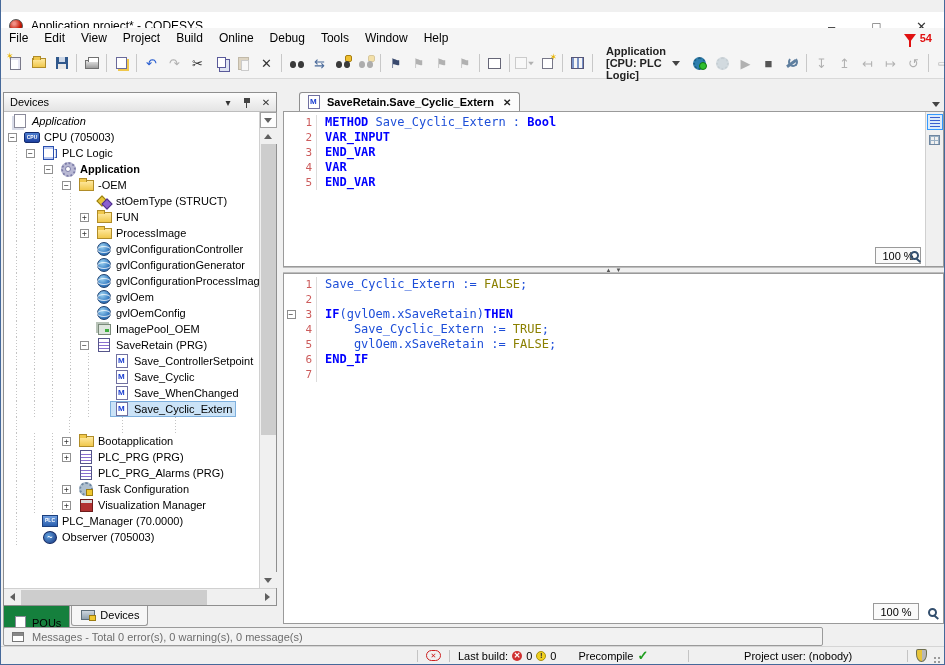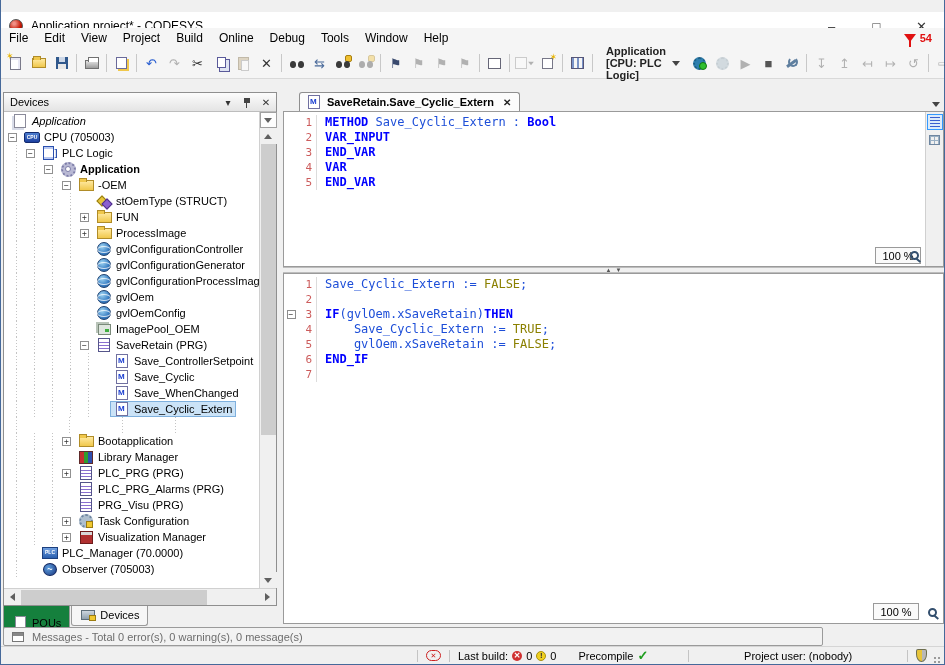--- a/index.html
+++ b/index.html
@@ -623,56 +623,36 @@
             </span>
             <span class="rowc">
               <span class="ti ti-folder"></span>
               <span class="lbl">Bootapplication</span>
             </span>
           </div>
           <div class="trow" style="padding-left: 4px;">
             <span class="cell"></span>
             <span class="cell"></span>
             <span class="cell"></span>
-            <span class="expc"></span>
-            <span class="rowc">
-              <span class="ti ti-library"></span>
-              <span class="lbl">Library Manager</span>
-            </span>
-          </div>
-          <div class="trow" style="padding-left: 4px;">
-            <span class="cell"></span>
-            <span class="cell"></span>
-            <span class="cell"></span>
             <span class="expc">
               <span class="exp">+</span>
             </span>
             <span class="rowc">
               <span class="ti ti-prg"></span>
               <span class="lbl">PLC_PRG (PRG)</span>
             </span>
           </div>
           <div class="trow" style="padding-left: 4px;">
             <span class="cell"></span>
             <span class="cell"></span>
             <span class="cell"></span>
             <span class="expc"></span>
             <span class="rowc">
               <span class="ti ti-prg"></span>
               <span class="lbl">PLC_PRG_Alarms (PRG)</span>
-            </span>
-          </div>
-          <div class="trow" style="padding-left: 4px;">
-            <span class="cell"></span>
-            <span class="cell"></span>
-            <span class="cell"></span>
-            <span class="expc"></span>
-            <span class="rowc">
-              <span class="ti ti-prg"></span>
-              <span class="lbl">PRG_Visu (PRG)</span>
             </span>
           </div>
           <div class="trow" style="padding-left: 4px;">
             <span class="cell"></span>
             <span class="cell"></span>
             <span class="cell"></span>
             <span class="expc">
               <span class="exp">+</span>
             </span>
             <span class="rowc">

